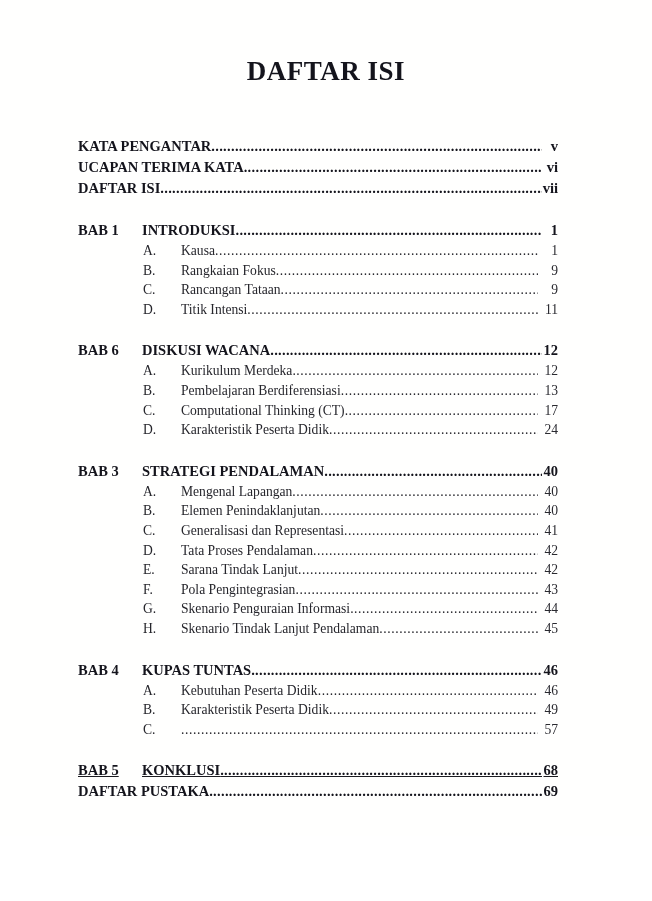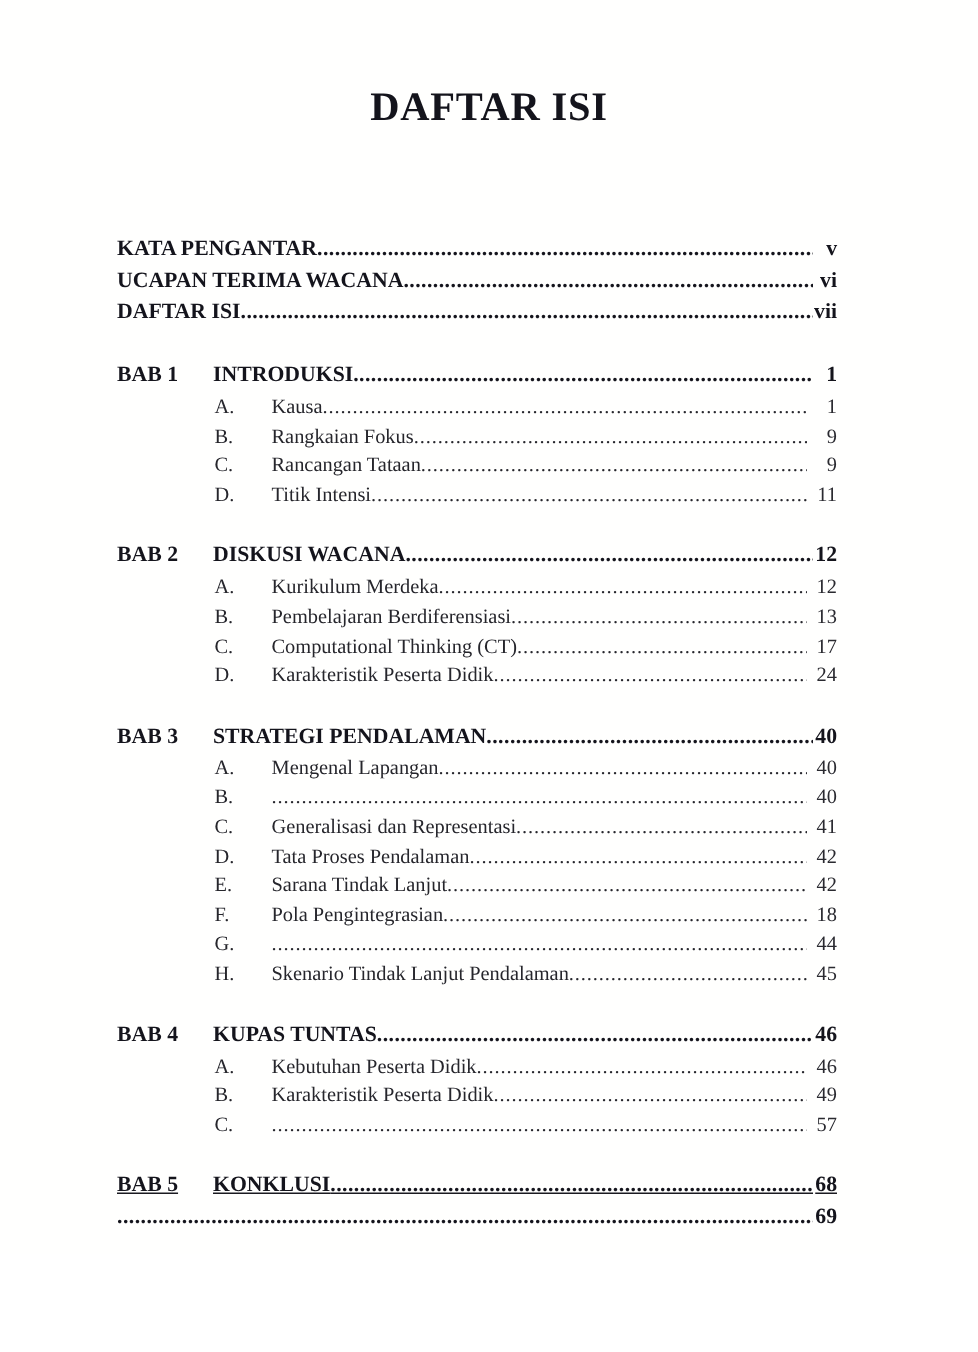--- a/index.html
+++ b/index.html
@@ -23,21 +23,21 @@
     width: 652px;
     text-align: center;
     font-size: 27px;
     font-weight: bold;
     letter-spacing: 0.5px;
     color: #14141c;
   }
 
   .toc {
     position: absolute;
-    top: 156px;
+    top: 136px;
     left: 78px;
     width: 480px;
   }
 
   
   .row {
     display: flex;
     align-items: baseline;
     width: 100%;
     white-space: nowrap;
@@ -122,21 +122,21 @@
 
   <div class="toc">
 
     <div class="frontmatter">
         <div class="row major">
           <span class="entry-text">KATA PENGANTAR </span>
           <span class="leader"></span>
           <span class="pageno">v</span>
         </div>
         <div class="row major">
-          <span class="entry-text">UCAPAN TERIMA WACANA</span>
+          <span class="entry-text">UCAPAN TERIMA KATA</span>
           <span class="leader"></span>
           <span class="pageno">vi</span>
         </div>
         <div class="row major">
           <span class="entry-text">DAFTAR ISI</span>
           <span class="leader"></span>
           <span class="pageno">vii</span>
         </div>
       </div>
 
@@ -168,21 +168,21 @@
           </div>
           <div class="row sub">
             <span class="letter"><span class="letter-inner">D.</span></span>
             <span class="entry-text">Titik Intensi </span>
             <span class="leader"></span>
             <span class="pageno">11</span>
           </div>
         </div>
         <div class="group">
           <div class="row major">
-            <span class="bab-label">BAB 2</span>
+            <span class="bab-label">BAB 6</span>
             <span class="entry-text">DISKUSI WACANA </span>
             <span class="leader"></span>
             <span class="pageno">12</span>
           </div>
           <div class="row sub">
             <span class="letter"><span class="letter-inner">A.</span></span>
             <span class="entry-text">Kurikulum Merdeka </span>
             <span class="leader"></span>
             <span class="pageno">12</span>
           </div>
@@ -213,20 +213,21 @@
             <span class="pageno">40</span>
           </div>
           <div class="row sub">
             <span class="letter"><span class="letter-inner">A.</span></span>
             <span class="entry-text">Mengenal Lapangan </span>
             <span class="leader"></span>
             <span class="pageno">40</span>
           </div>
           <div class="row sub">
             <span class="letter"><span class="letter-inner">B.</span></span>
+            <span class="entry-text">Elemen Penindaklanjutan</span>
             <span class="leader"></span>
             <span class="pageno">40</span>
           </div>
           <div class="row sub">
             <span class="letter"><span class="letter-inner">C.</span></span>
             <span class="entry-text">Generalisasi dan Representasi </span>
             <span class="leader"></span>
             <span class="pageno">41</span>
           </div>
           <div class="row sub">
@@ -238,24 +239,25 @@
           <div class="row sub">
             <span class="letter"><span class="letter-inner">E.</span></span>
             <span class="entry-text">Sarana Tindak Lanjut </span>
             <span class="leader"></span>
             <span class="pageno">42</span>
           </div>
           <div class="row sub">
             <span class="letter"><span class="letter-inner">F.</span></span>
             <span class="entry-text">Pola Pengintegrasian </span>
             <span class="leader"></span>
-            <span class="pageno">18</span>
+            <span class="pageno">43</span>
           </div>
           <div class="row sub">
             <span class="letter"><span class="letter-inner">G.</span></span>
+            <span class="entry-text">Skenario Penguraian Informasi </span>
             <span class="leader"></span>
             <span class="pageno">44</span>
           </div>
           <div class="row sub">
             <span class="letter"><span class="letter-inner">H.</span></span>
             <span class="entry-text">Skenario Tindak Lanjut Pendalaman</span>
             <span class="leader"></span>
             <span class="pageno">45</span>
           </div>
         </div>
@@ -289,19 +291,20 @@
             <span class="bab-label">BAB 5</span>
             <span class="entry-text">KONKLUSI</span>
             <span class="leader"></span>
             <span class="pageno">68</span>
           </div>
         </div>
       </div>
 
     <div>
         <div class="row major">
+          <span class="entry-text">DAFTAR PUSTAKA</span>
           <span class="leader"></span>
           <span class="pageno">69</span>
         </div>
       </div>
 
   </div>
 </div>
 
 </body></html>

